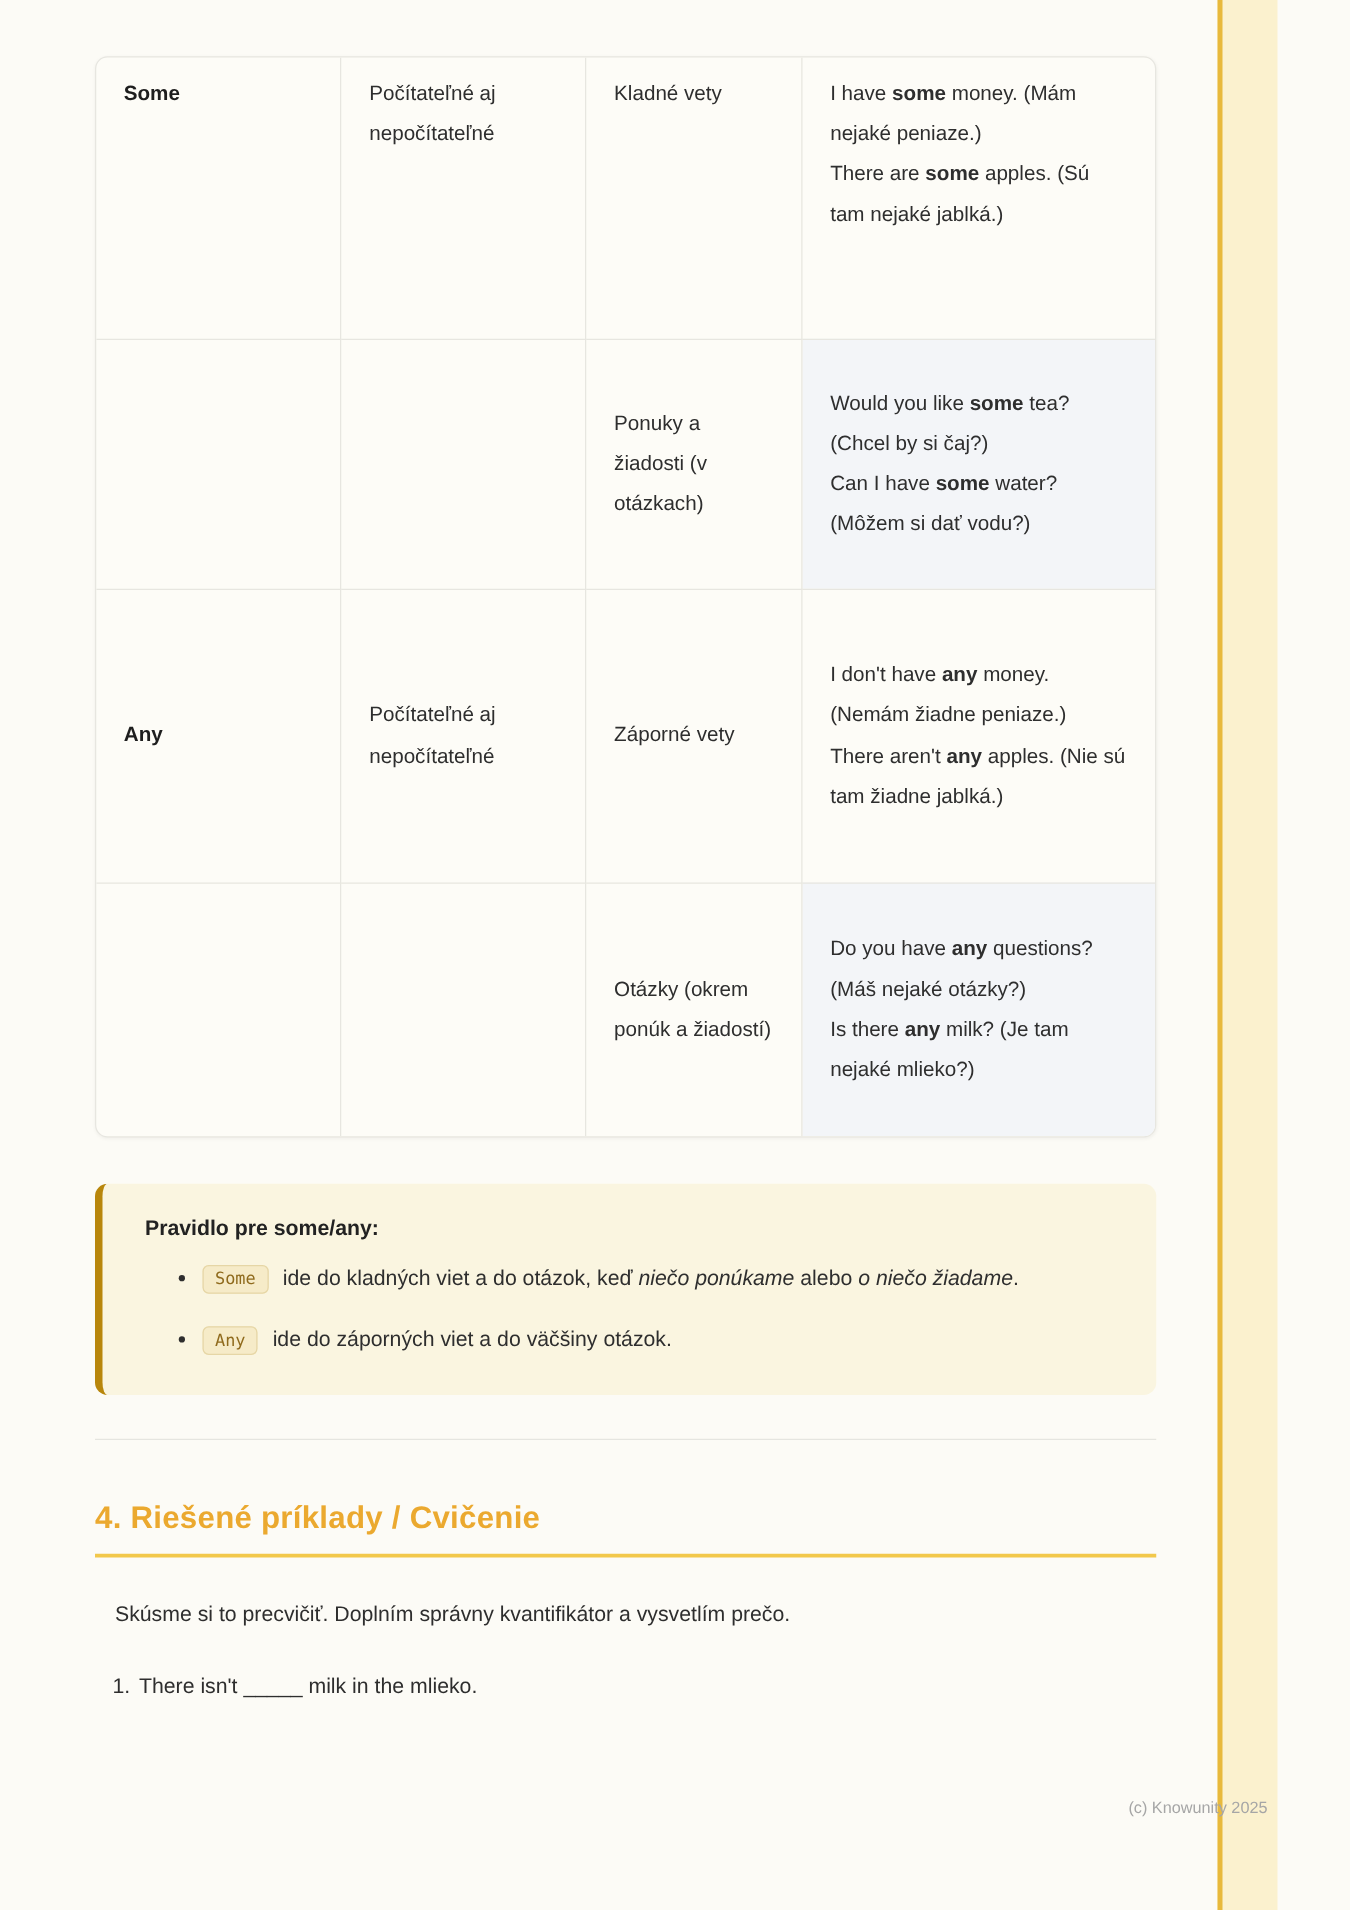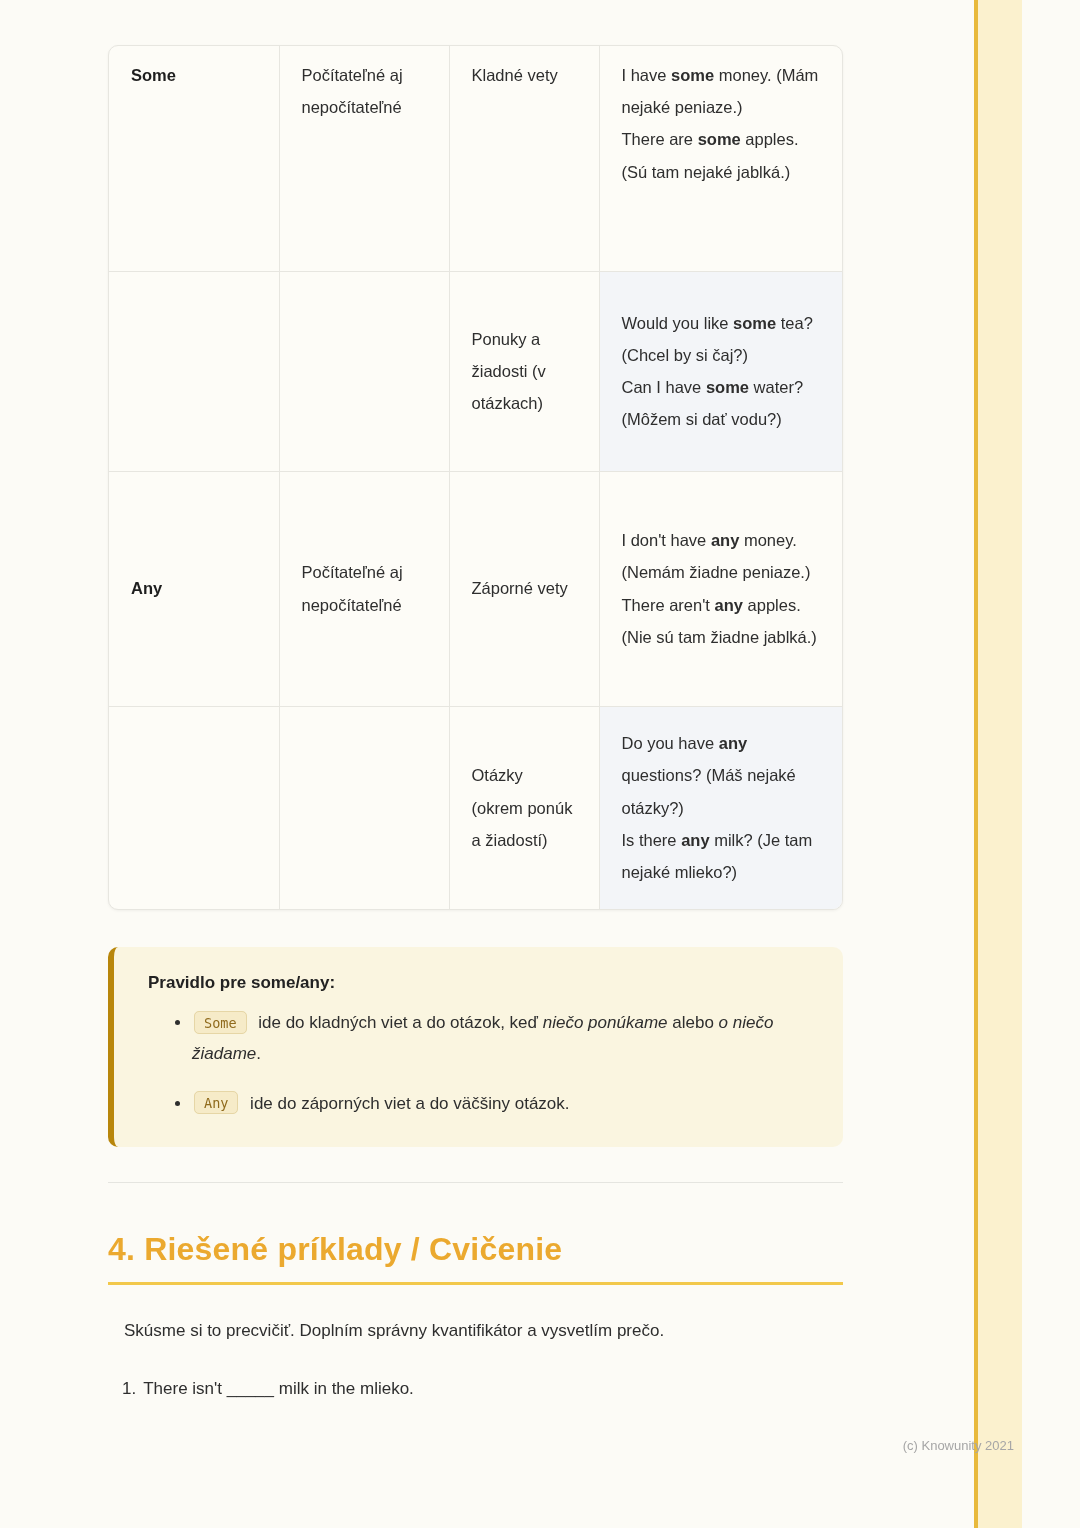--- a/index.html
+++ b/index.html
@@ -21,23 +21,23 @@
     left: 974px;
     width: 48px;
     height: 100%;
     background: var(--edge-band, #FBF1CE);
     border-left: 4px solid var(--edge-line, #E8B93C);
     z-index: 1;
   }
 
   .content {
     position: absolute;
-    left: 108px;
+    left: 76px;
     top: 0;
-    width: 735px;
+    width: 849px;
     z-index: 2;
   }
 
   
   .table-wrap {
     margin-top: 45px;
     border: 1px solid var(--table-border, #E7E6E0);
     border-radius: 10px;
     overflow: hidden;
     background: var(--table-bg, #FDFCF7);
@@ -108,21 +108,21 @@
 
   
   hr.divider {
     border: none;
     border-top: 1px solid var(--divider, #E5E5E0);
     margin: 35px 0 0 0;
   }
   h2.section-heading {
     margin: 48px 0 0 0;
     padding-bottom: 14px;
-    font-size: 32px;
+    font-size: 25px;
     font-weight: 700;
     color: var(--heading, #EBA92F);
     border-bottom: 3px solid var(--heading-underline, #F2C84B);
     letter-spacing: 0.2px;
   }
   p.intro {
     margin: 32px 0 0 16px;
     font-size: 17px;
     line-height: 1.6;
   }
@@ -201,13 +201,13 @@
   <h2 class="section-heading">4. Riešené príklady / Cvičenie</h2>
 
   <p class="intro">Skúsme si to precvičiť. Doplním správny kvantifikátor a vysvetlím prečo.</p>
 
   <div class="exercise">
     <span class="num">1.</span><span>There isn't _____ milk in the mlieko.</span>
   </div>
 
 </div>
 
-<div class="footer">(c) Knowunity 2021</div>
+<div class="footer">(c) Knowunity 2025</div>
 
 </body></html>

